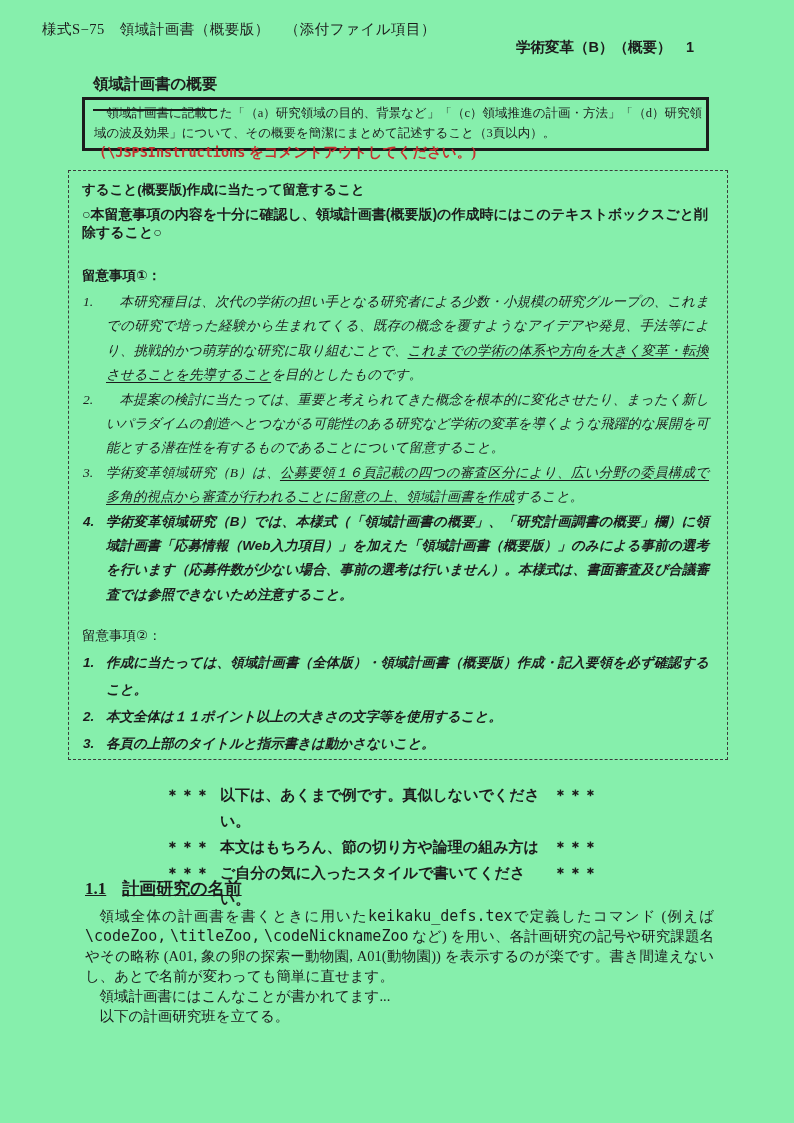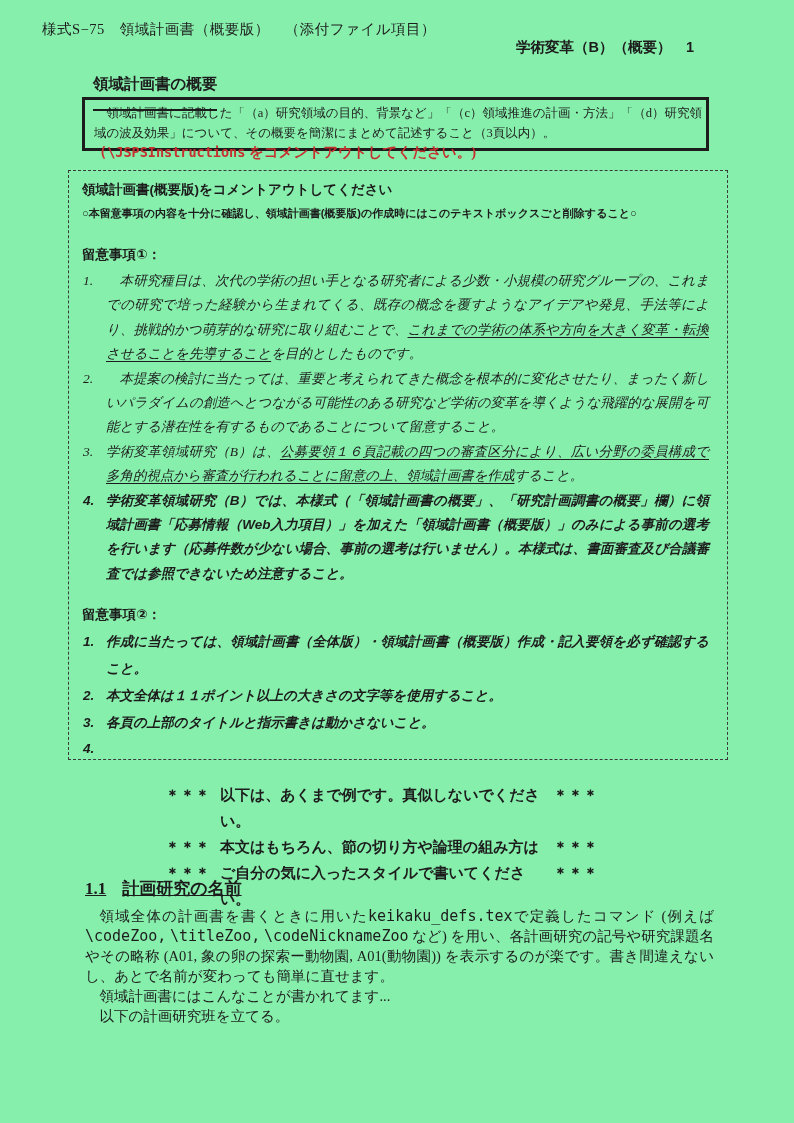--- a/index.html
+++ b/index.html
@@ -29,23 +29,23 @@
 
   .red-note { position:absolute; left:99px; top:143px; color:#c5312f;
               font-size:14.5px; font-weight:600; }
   .red-note .mono { font-weight:700; font-size:13.5px;margin-top:20px; }
 
   .dash-box { position:absolute; left:68px; top:170px; width:660px; height:590px;
               box-sizing:border-box; border:1.5px dashed #3a3a3a;
               padding:10px 18px 8px 13px; overflow:hidden;
               font-family:"Liberation Sans","DejaVu Sans",sans-serif; }
   .nb-title { font-weight:700; font-size:13.5px; }
-  .nb-warn  { margin-top:7px; font-weight:700; font-size:11px; }
+  .nb-warn  { margin-top:7px; font-weight:700; font-size:14px; }
   .nb-label { margin-top:25px; font-weight:700; font-size:13.5px; }
-  .nb-label2{ margin-top:20px; font-weight:700; font-size:13.5px; }
+  .nb-label2{ margin-top:20px; font-weight:400; font-size:13.5px; }
 
   .nb-list { margin-top:5px; }
   .li { position:relative; padding-left:24px; text-align:justify; }
   .list1 .li { font-family:"Liberation Serif","DejaVu Serif",serif;
                font-style:italic; font-size:13.5px; line-height:24.4px; }
   .list1 .li.gothic { font-family:"Liberation Sans","DejaVu Sans",sans-serif;
                font-weight:700; }
   .list2 .li { font-style:italic; font-weight:700; font-size:13.5px; line-height:26.8px; }
   .num { position:absolute; left:1px; font-style:italic; }
   .u { text-decoration:underline; text-underline-offset:3px; }
@@ -78,21 +78,21 @@
 
   <div class="inst-box">
     <span class="txt">領域計画書に記載した「（a）研究領域の目的、背景など」「（c）領域推進の計画・方法」「（d）研究領域の波及効果」について、その概要を簡潔にまとめて記述すること（3頁以内）。</span>
   </div>
 
   <div class="red-note">
     <span class="mono">(\JSPSInstructions</span><span> をコメントアウトしてください。)</span>
   </div>
 
   <div class="dash-box">
-    <div class="nb-title">領域計画書(概要版)をコメントアウトしてください</div>
+    <div class="nb-title">すること(概要版)作成に当たって留意すること</div>
     <div class="nb-warn">○本留意事項の内容を十分に確認し、領域計画書(概要版)の作成時にはこのテキストボックスごと削除すること○</div>
 
     <div class="nb-label">留意事項①：</div>
     <div class="nb-list list1">
       <div class="li">
         <span class="num">1.</span>
         <span>　本研究種目は、次代の学術の担い手となる研究者による少数・小規模の研究グループの、これまでの研究で培った経験から生まれてくる、既存の概念を覆すようなアイデアや発見、手法等により、挑戦的かつ萌芽的な研究に取り組むことで、</span><span class="u">これまでの学術の体系や方向を大きく変革・転換させることを先導すること</span><span>を目的としたものです。</span>
       </div>
       <div class="li">
         <span class="num">2.</span>

